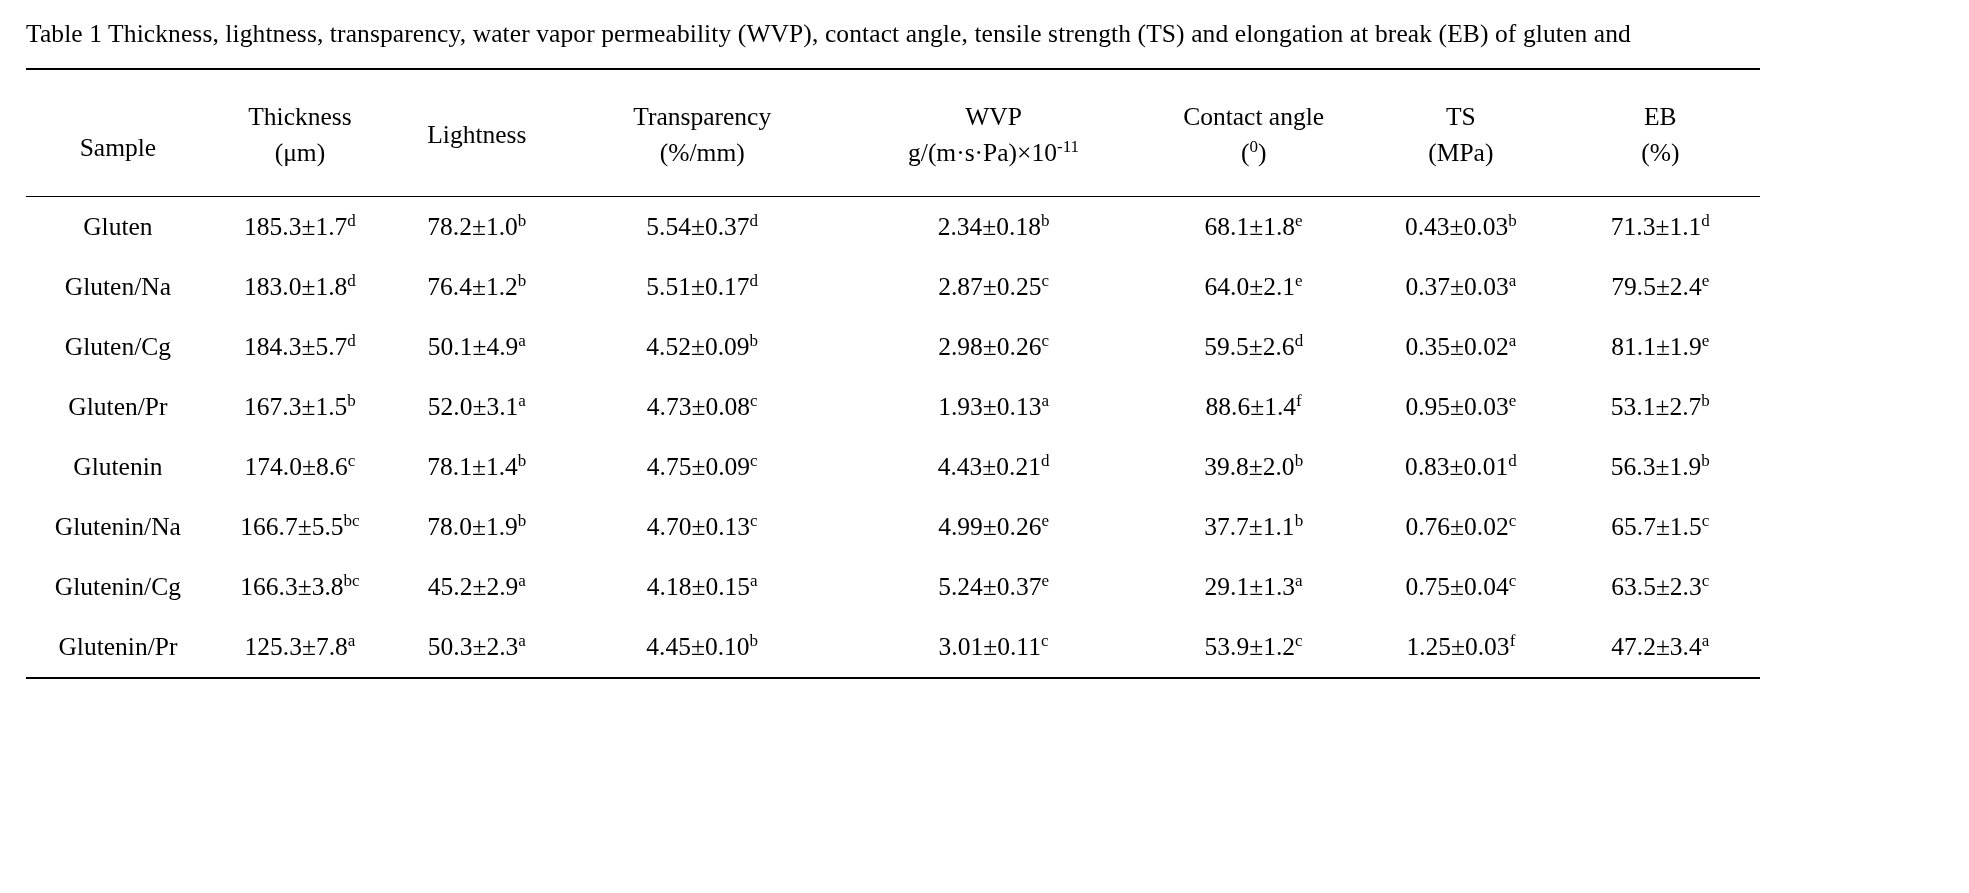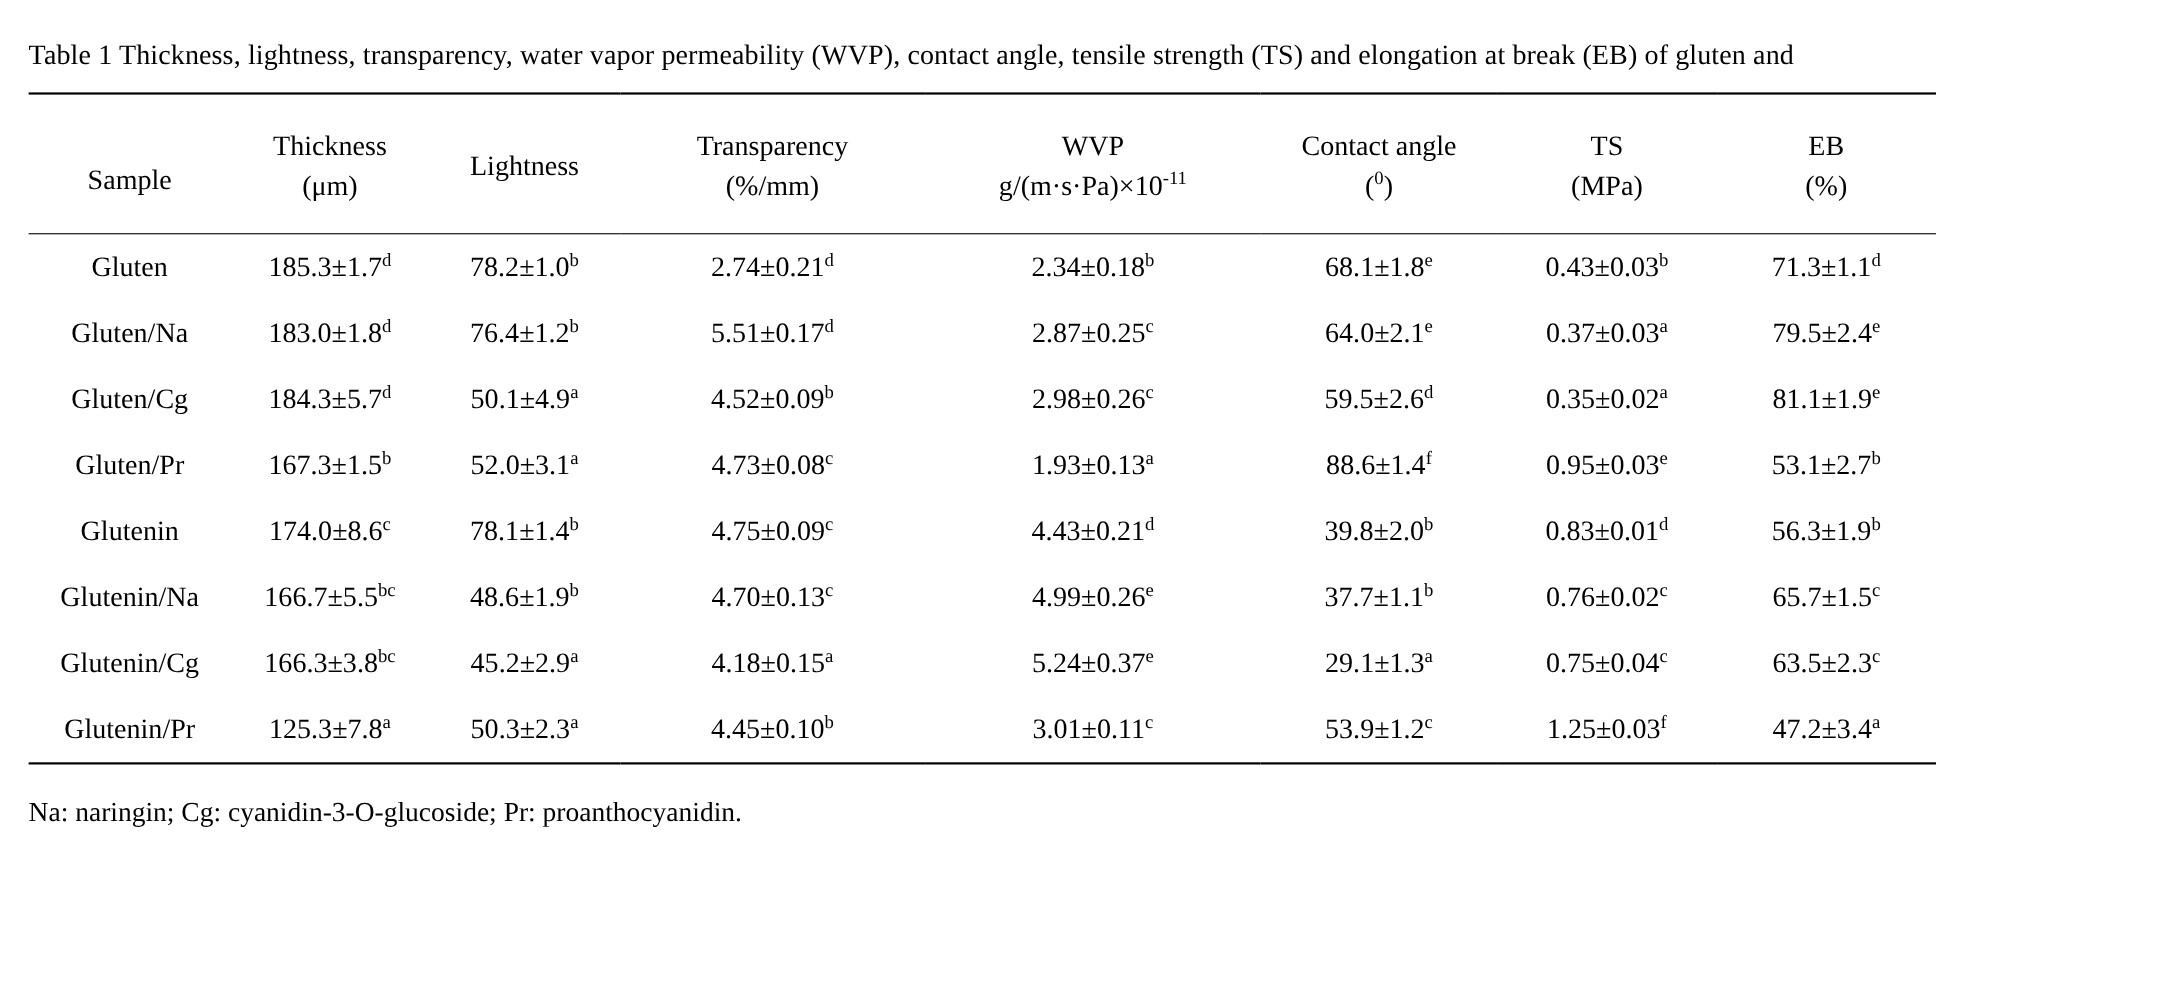--- a/index.html
+++ b/index.html
@@ -11,21 +11,21 @@
     width: 1969px;
     height: 893px;
     font-family: "Liberation Serif", serif;
     color: #000000;
     overflow: hidden;
   }
   .page {
     width: 1786px;
     height: 893px;
     box-sizing: border-box;
-    padding: 24px 26px 0 26px;
+    padding: 8px 26px 0 26px;
     position: relative;
   }
   .caption {
     font-size: 25.5px;
     line-height: 52px;
     letter-spacing: 0.1px;
   }
   .caption .cap-line2 {
     display: block;
   }
@@ -146,21 +146,21 @@
           <span class="hdr-main">EB</span>
           <span class="hdr-sub">(%)</span>
         </td>
       </tr>
     </thead>
     <tbody id="tbody">
         <tr>
           <td class="rule-mid">Gluten</td>
           <td class="rule-mid"><span>185.3±1.7</span><sup>d</sup></td>
           <td class="rule-mid"><span>78.2±1.0</span><sup>b</sup></td>
-          <td class="rule-mid"><span>2.74±0.21</span><sup>d</sup></td>
+          <td class="rule-mid"><span>5.54±0.37</span><sup>d</sup></td>
           <td class="rule-mid"><span>2.34±0.18</span><sup>b</sup></td>
           <td class="rule-mid"><span>68.1±1.8</span><sup>e</sup></td>
           <td class="rule-mid"><span>0.43±0.03</span><sup>b</sup></td>
           <td class="rule-mid"><span>71.3±1.1</span><sup>d</sup></td>
         </tr>
         <tr>
           <td>Gluten/Na</td>
           <td><span>183.0±1.8</span><sup>d</sup></td>
           <td><span>76.4±1.2</span><sup>b</sup></td>
           <td><span>5.51±0.17</span><sup>d</sup></td>
@@ -195,21 +195,21 @@
           <td><span>78.1±1.4</span><sup>b</sup></td>
           <td><span>4.75±0.09</span><sup>c</sup></td>
           <td><span>4.43±0.21</span><sup>d</sup></td>
           <td><span>39.8±2.0</span><sup>b</sup></td>
           <td><span>0.83±0.01</span><sup>d</sup></td>
           <td><span>56.3±1.9</span><sup>b</sup></td>
         </tr>
         <tr>
           <td>Glutenin/Na</td>
           <td><span>166.7±5.5</span><sup>bc</sup></td>
-          <td><span>48.6±1.9</span><sup>b</sup></td>
+          <td><span>78.0±1.9</span><sup>b</sup></td>
           <td><span>4.70±0.13</span><sup>c</sup></td>
           <td><span>4.99±0.26</span><sup>e</sup></td>
           <td><span>37.7±1.1</span><sup>b</sup></td>
           <td><span>0.76±0.02</span><sup>c</sup></td>
           <td><span>65.7±1.5</span><sup>c</sup></td>
         </tr>
         <tr>
           <td>Glutenin/Cg</td>
           <td><span>166.3±3.8</span><sup>bc</sup></td>
           <td><span>45.2±2.9</span><sup>a</sup></td>
@@ -226,16 +226,15 @@
           <td class=" rule-bottom"><span>4.45±0.10</span><sup>b</sup></td>
           <td class=" rule-bottom"><span>3.01±0.11</span><sup>c</sup></td>
           <td class=" rule-bottom"><span>53.9±1.2</span><sup>c</sup></td>
           <td class=" rule-bottom"><span>1.25±0.03</span><sup>f</sup></td>
           <td class=" rule-bottom"><span>47.2±3.4</span><sup>a</sup></td>
         </tr>
       </tbody>
   </table>
 
   <div class="notes">
-    <div>Na: naringin; Cg: cyanidin-3-O-glucoside; Pr: proanthocyanidin.</div>
   </div>
 
 </div>
 
 </body></html>

